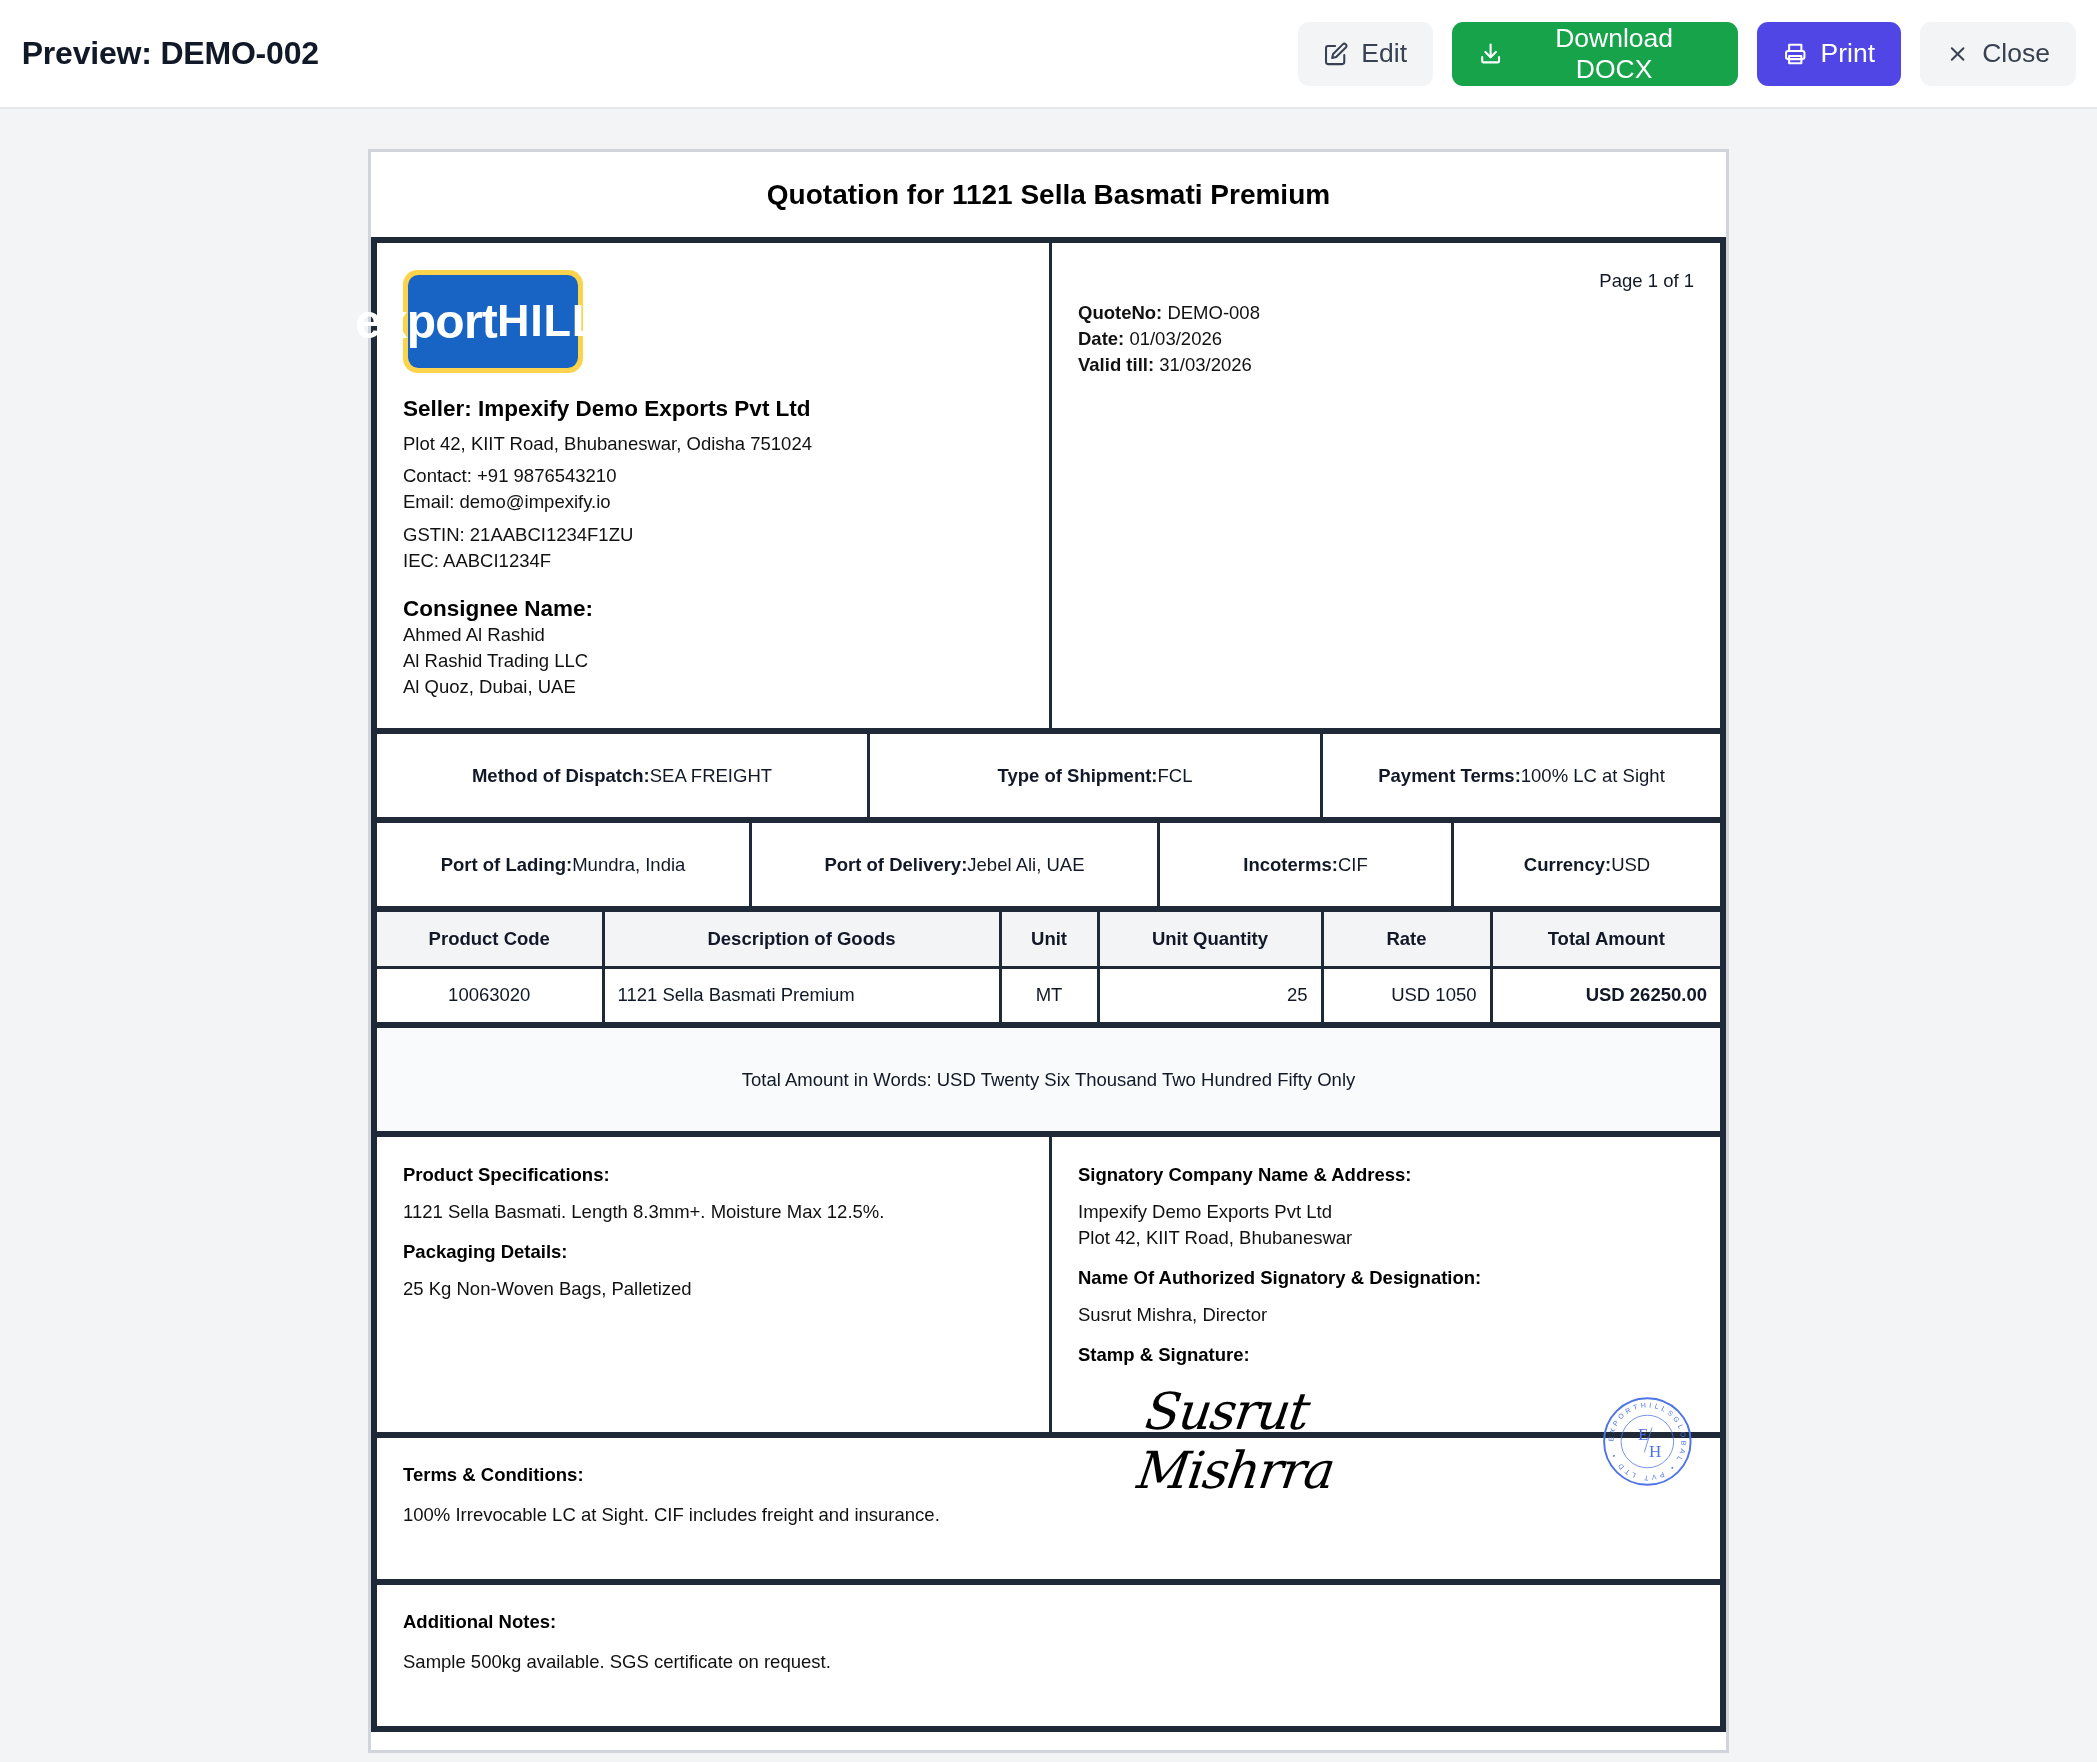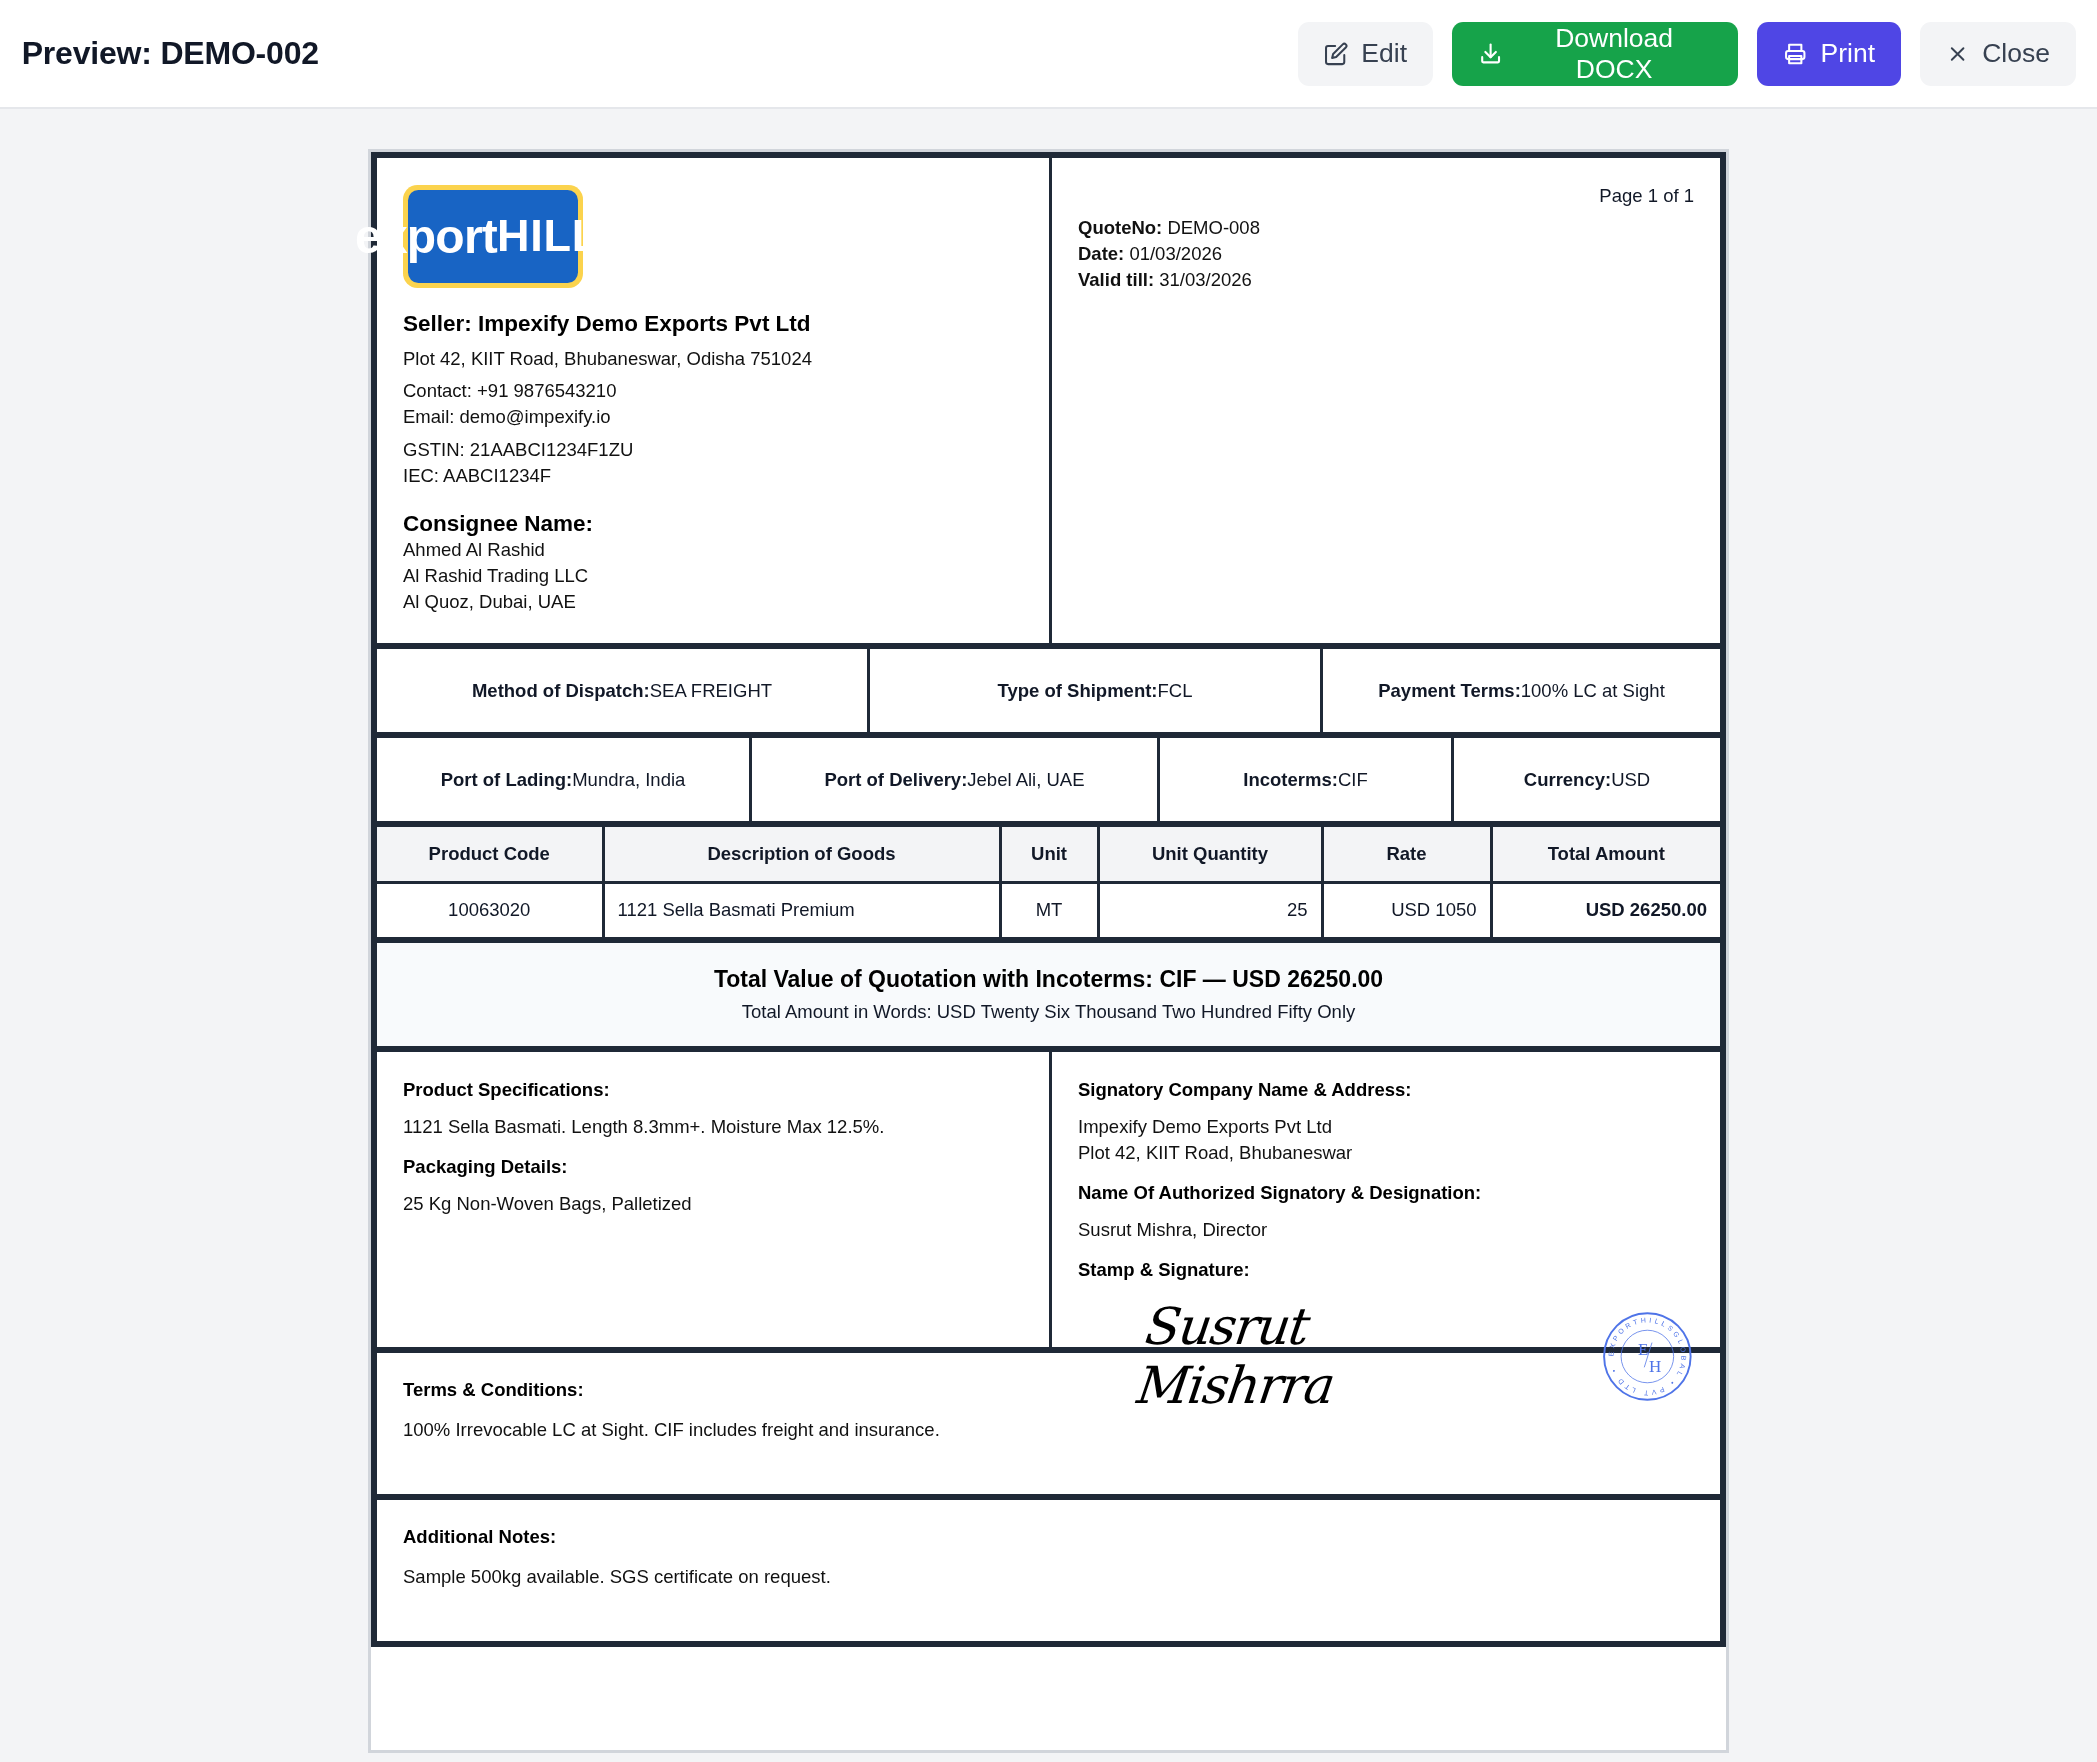--- a/index.html
+++ b/index.html
@@ -95,20 +95,21 @@
     <button class="btn btn-gray" style="width:156px;justify-content:center;">
       <svg viewBox="0 0 24 24" fill="none" stroke="#374151" stroke-width="2" stroke-linecap="round">
           <path d="M6 6l12 12M18 6L6 18"></path>
         </svg>
       <span>Close</span>
     </button>
   </div>
 </div>
 
 <div class="paper">
+  <div class="doc-title">Quotation for 1121 Sella Basmati Premium</div>
 
   <div class="frame">
 
     <div class="row">
       <div class="cell hdr-left">
         <div class="logo">
           <div class="logo-inner">
             <span class="logo-top">export</span>
             <span class="logo-bot">HILLS</span>
           </div>
@@ -188,21 +189,20 @@
             <td style="text-align:right">25</td>
             <td style="text-align:right">USD 1050</td>
             <td style="text-align:right;font-weight:700">USD 26250.00</td>
           </tr>
         </tbody>
       </table>
     </div>
 
     <div class="row">
       <div class="total" style="flex:1">
-        <div class="total-main">Total Value of Quotation with Incoterms: CIF — USD 26250.00</div>
         <div class="total-words">Total Amount in Words: USD Twenty Six Thousand Two Hundred Fifty Only</div>
       </div>
     </div>
 
     <div class="row">
       <div class="cell spec-left">
         <div class="lbl">Product Specifications:</div>
         <div class="txt sec">1121 Sella Basmati. Length 8.3mm+. Moisture Max 12.5%.</div>
         <div class="lbl">Packaging Details:</div>
         <div class="txt">25 Kg Non-Woven Bags, Palletized</div>

